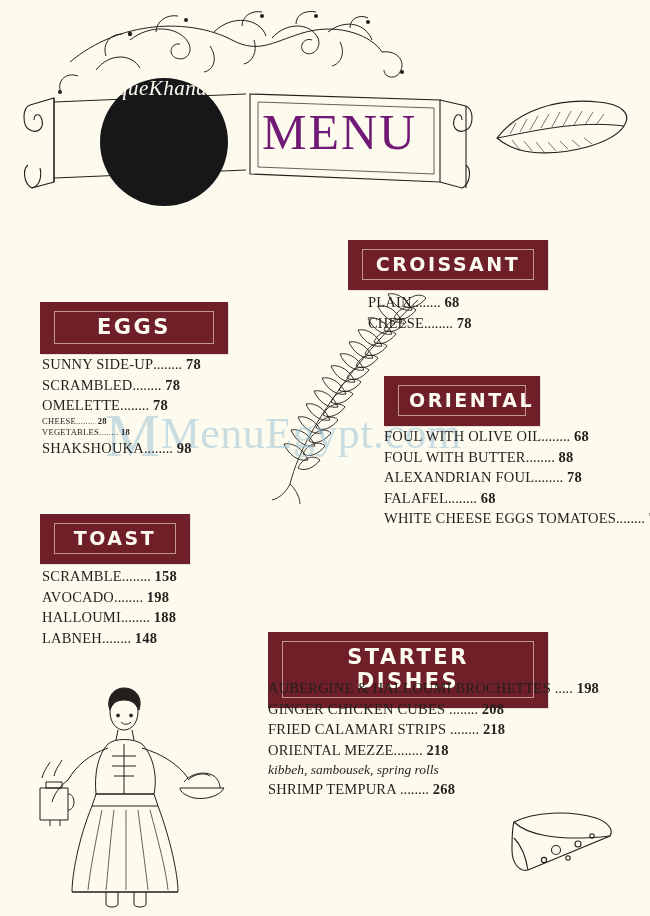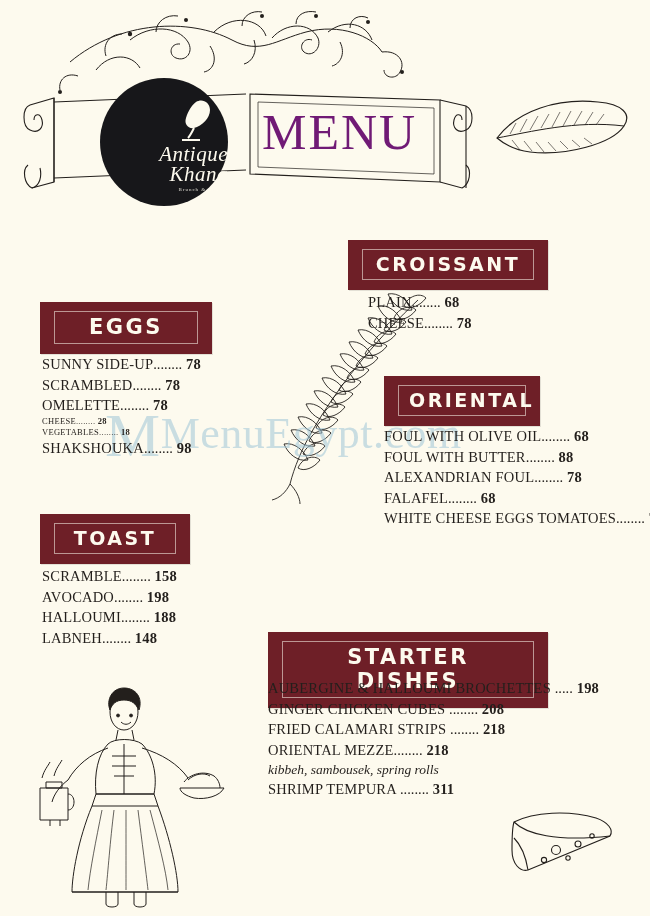--- a/index.html
+++ b/index.html
@@ -36,22 +36,22 @@
   .logo-circle {
     position: absolute;
     left: 100px;
     top: 78px;
     width: 128px;
     height: 128px;
     border-radius: 50%;
     background: #17171a;
     color: #fdfaee;
     display: flex;
-    flex-direction: column;
-    align-items: flex-end;
+    flex-direction: row;
+    align-items: flex-start;
     justify-content: flex-end;
     padding-bottom: 14px;
     box-sizing: border-box;
   }
   .logo-name1 {
     font-family: "Liberation Serif", serif;
     font-style: italic;
     font-size: 21px;
     line-height: 20px;
     letter-spacing: 0.5px;
@@ -289,21 +289,21 @@
   </div>
   <div class="list" style="left:368px; top:292px;">
     <div class="item">
       <span class="nm">PLAIN</span><span class="dots">........</span> <span class="pr">68</span>
     </div>
     <div class="item">
       <span class="nm">CHEESE</span><span class="dots">........</span> <span class="pr">78</span>
     </div>
   </div>
 
-  <div class="sec-head" style="left:40px; top:302px; width:172px;">
+  <div class="sec-head" style="left:40px; top:302px; width:188px;">
     <span class="inner" style="font-size:21px;">EGGS</span>
   </div>
   <div class="list" style="left:42px; top:354px;">
     <div class="item">
       <span class="nm">SUNNY SIDE-UP</span><span class="dots">........</span> <span class="pr">78</span>
     </div>
     <div class="item">
       <span class="nm">SCRAMBLED</span><span class="dots">........</span> <span class="pr">78</span>
     </div>
     <div class="item">
@@ -370,21 +370,21 @@
       <span class="nm">GINGER CHICKEN CUBES</span> <span class="dots">........</span> <span class="pr">208</span>
     </div>
     <div class="item">
       <span class="nm">FRIED CALAMARI STRIPS</span> <span class="dots">........</span> <span class="pr">218</span>
     </div>
     <div class="item">
       <span class="nm">ORIENTAL MEZZE</span><span class="dots">........</span> <span class="pr">218</span>
     </div>
     <div class="note">kibbeh, sambousek, spring rolls</div>
     <div class="item">
-      <span class="nm">SHRIMP TEMPURA</span> <span class="dots">........</span> <span class="pr">311</span>
+      <span class="nm">SHRIMP TEMPURA</span> <span class="dots">........</span> <span class="pr">268</span>
     </div>
   </div>
 
   <svg class="art" style="left:28px; top:670px;" width="200" height="240" viewBox="0 0 200 240">
     <g stroke="#231f1c" stroke-width="1" fill="none">
 
       <path d="M96,26 C88,26 82,33 82,42 C82,52 88,60 96,60 C104,60 110,52 110,42 C110,33 104,26 96,26 Z"></path>
       <path d="M82,40 C78,30 84,18 96,18 C108,18 115,28 111,40 C108,34 104,30 96,30 C88,30 84,34 82,40 Z" fill="#231f1c"></path>
       <path d="M90,44 a1.5,1.5 0 1,0 0.1,0" fill="#231f1c"></path>
       <path d="M103,44 a1.5,1.5 0 1,0 0.1,0" fill="#231f1c"></path>

